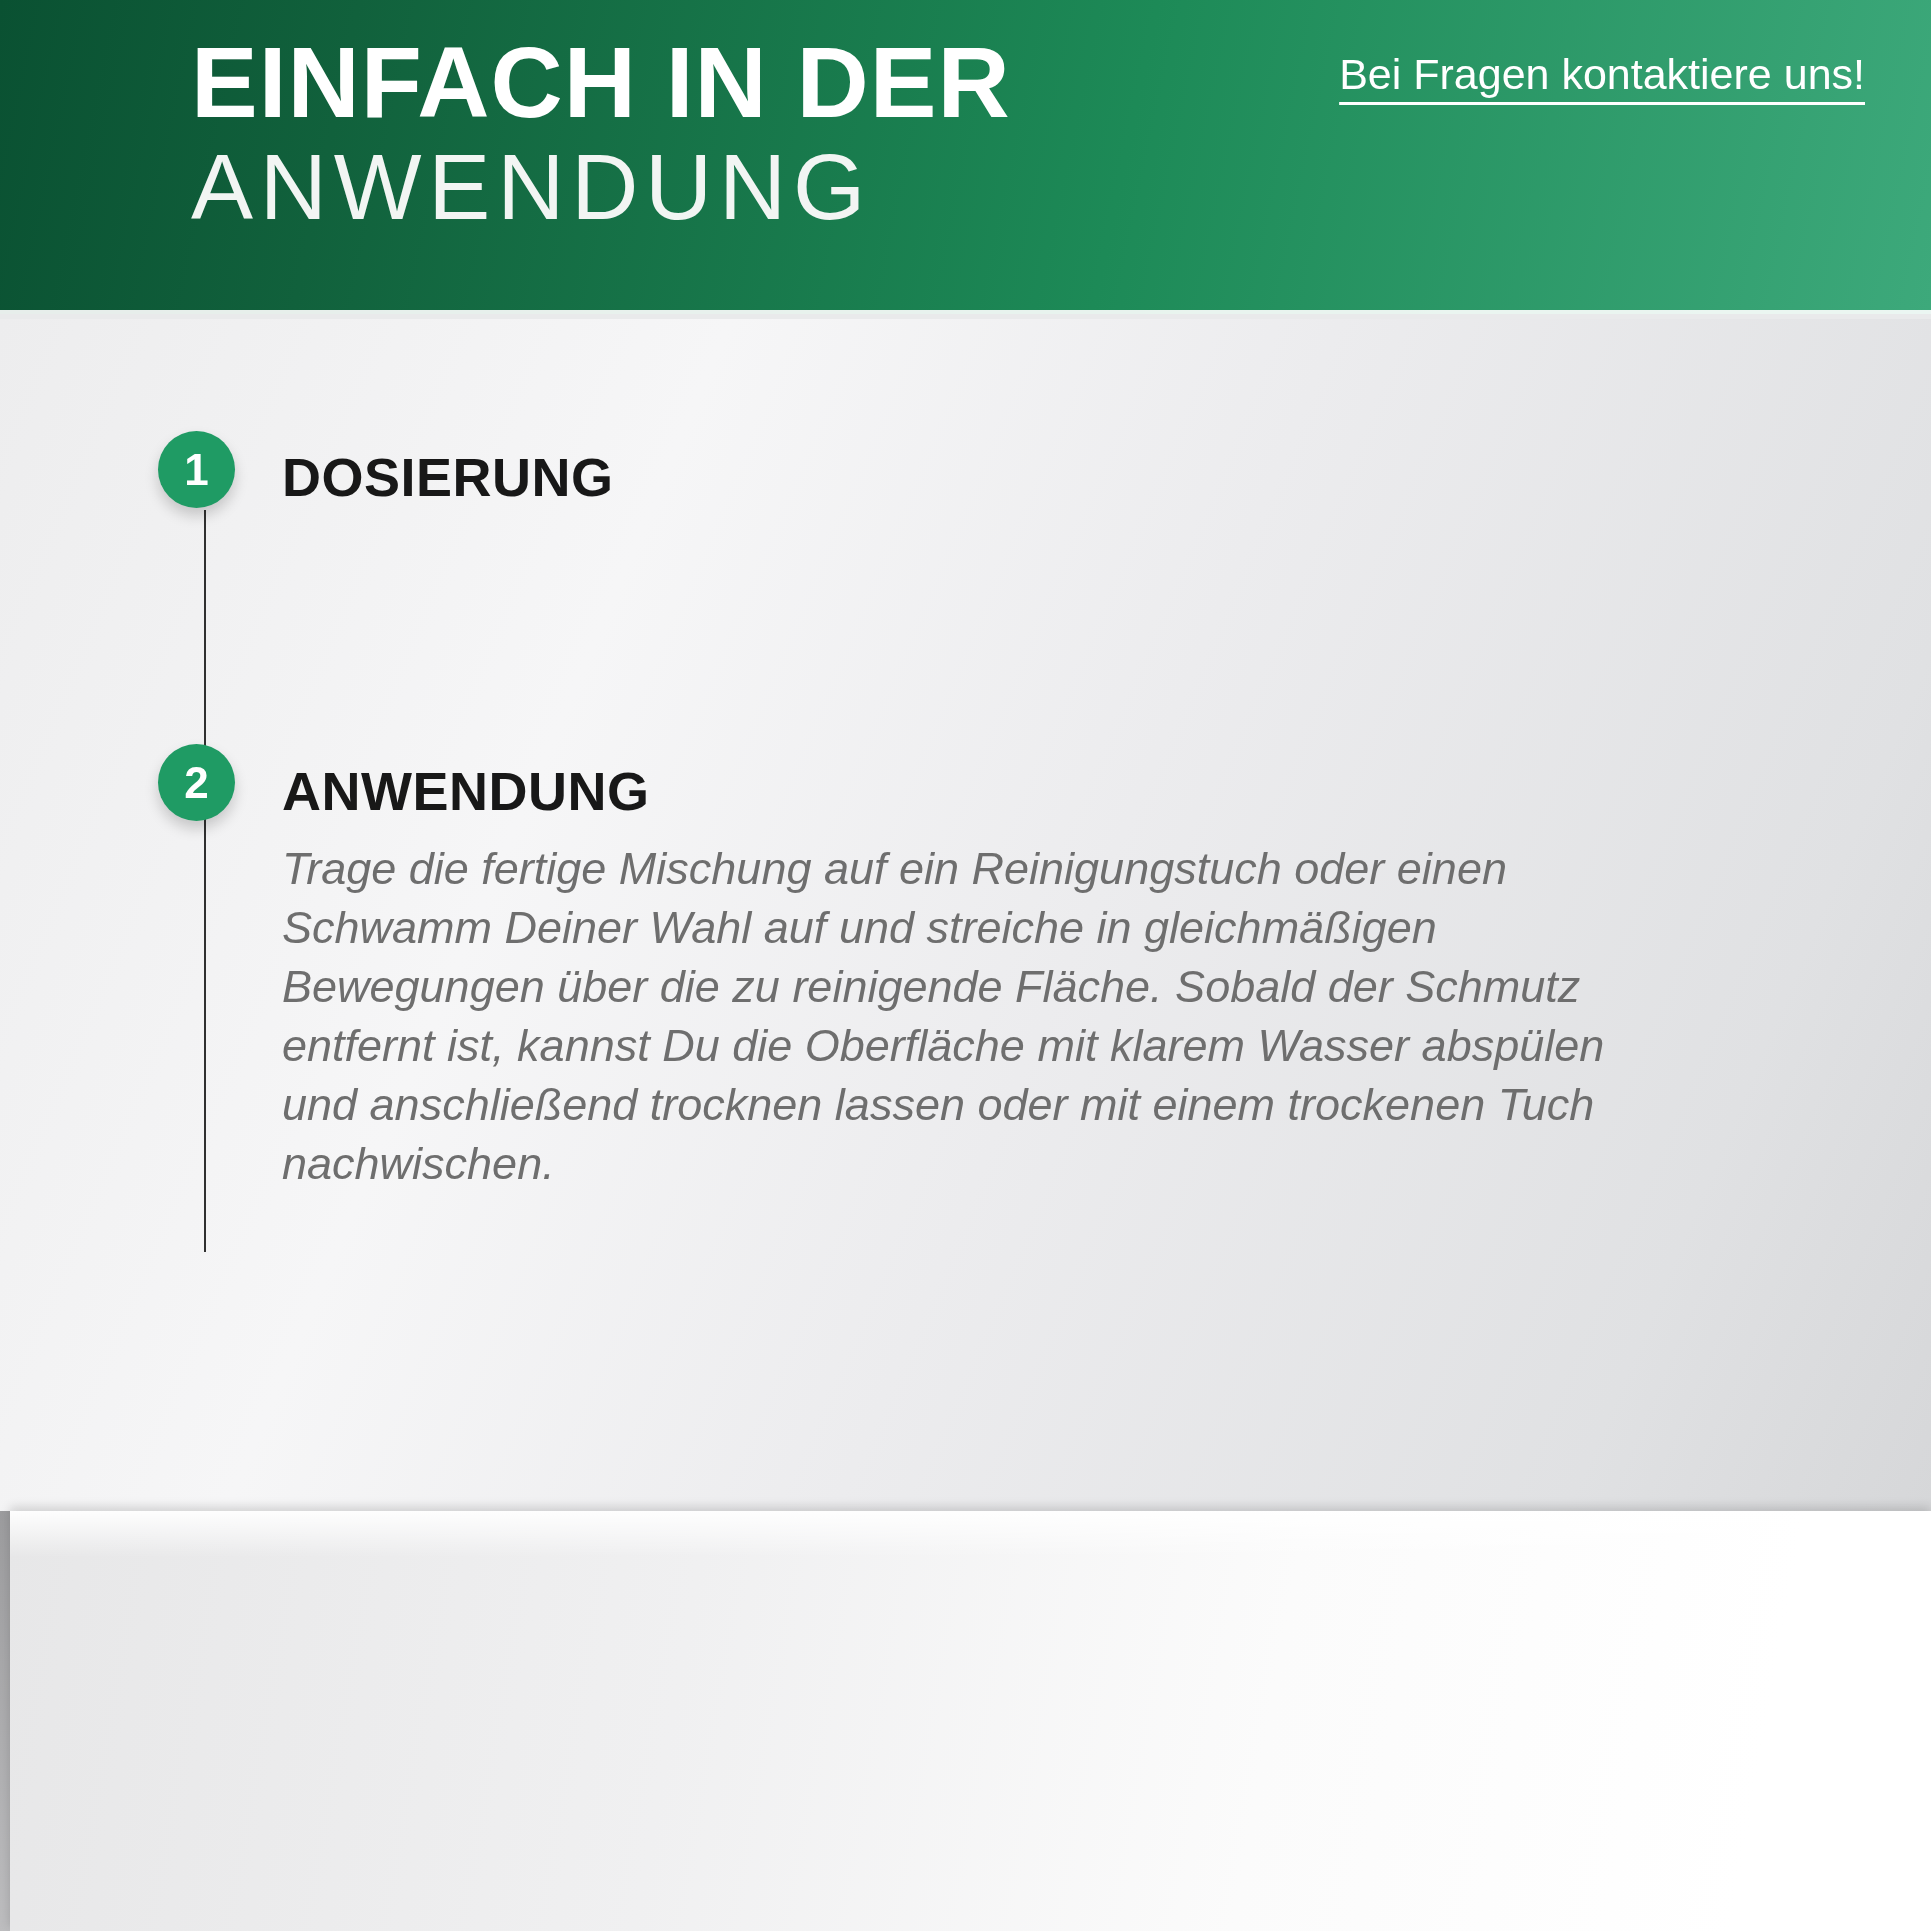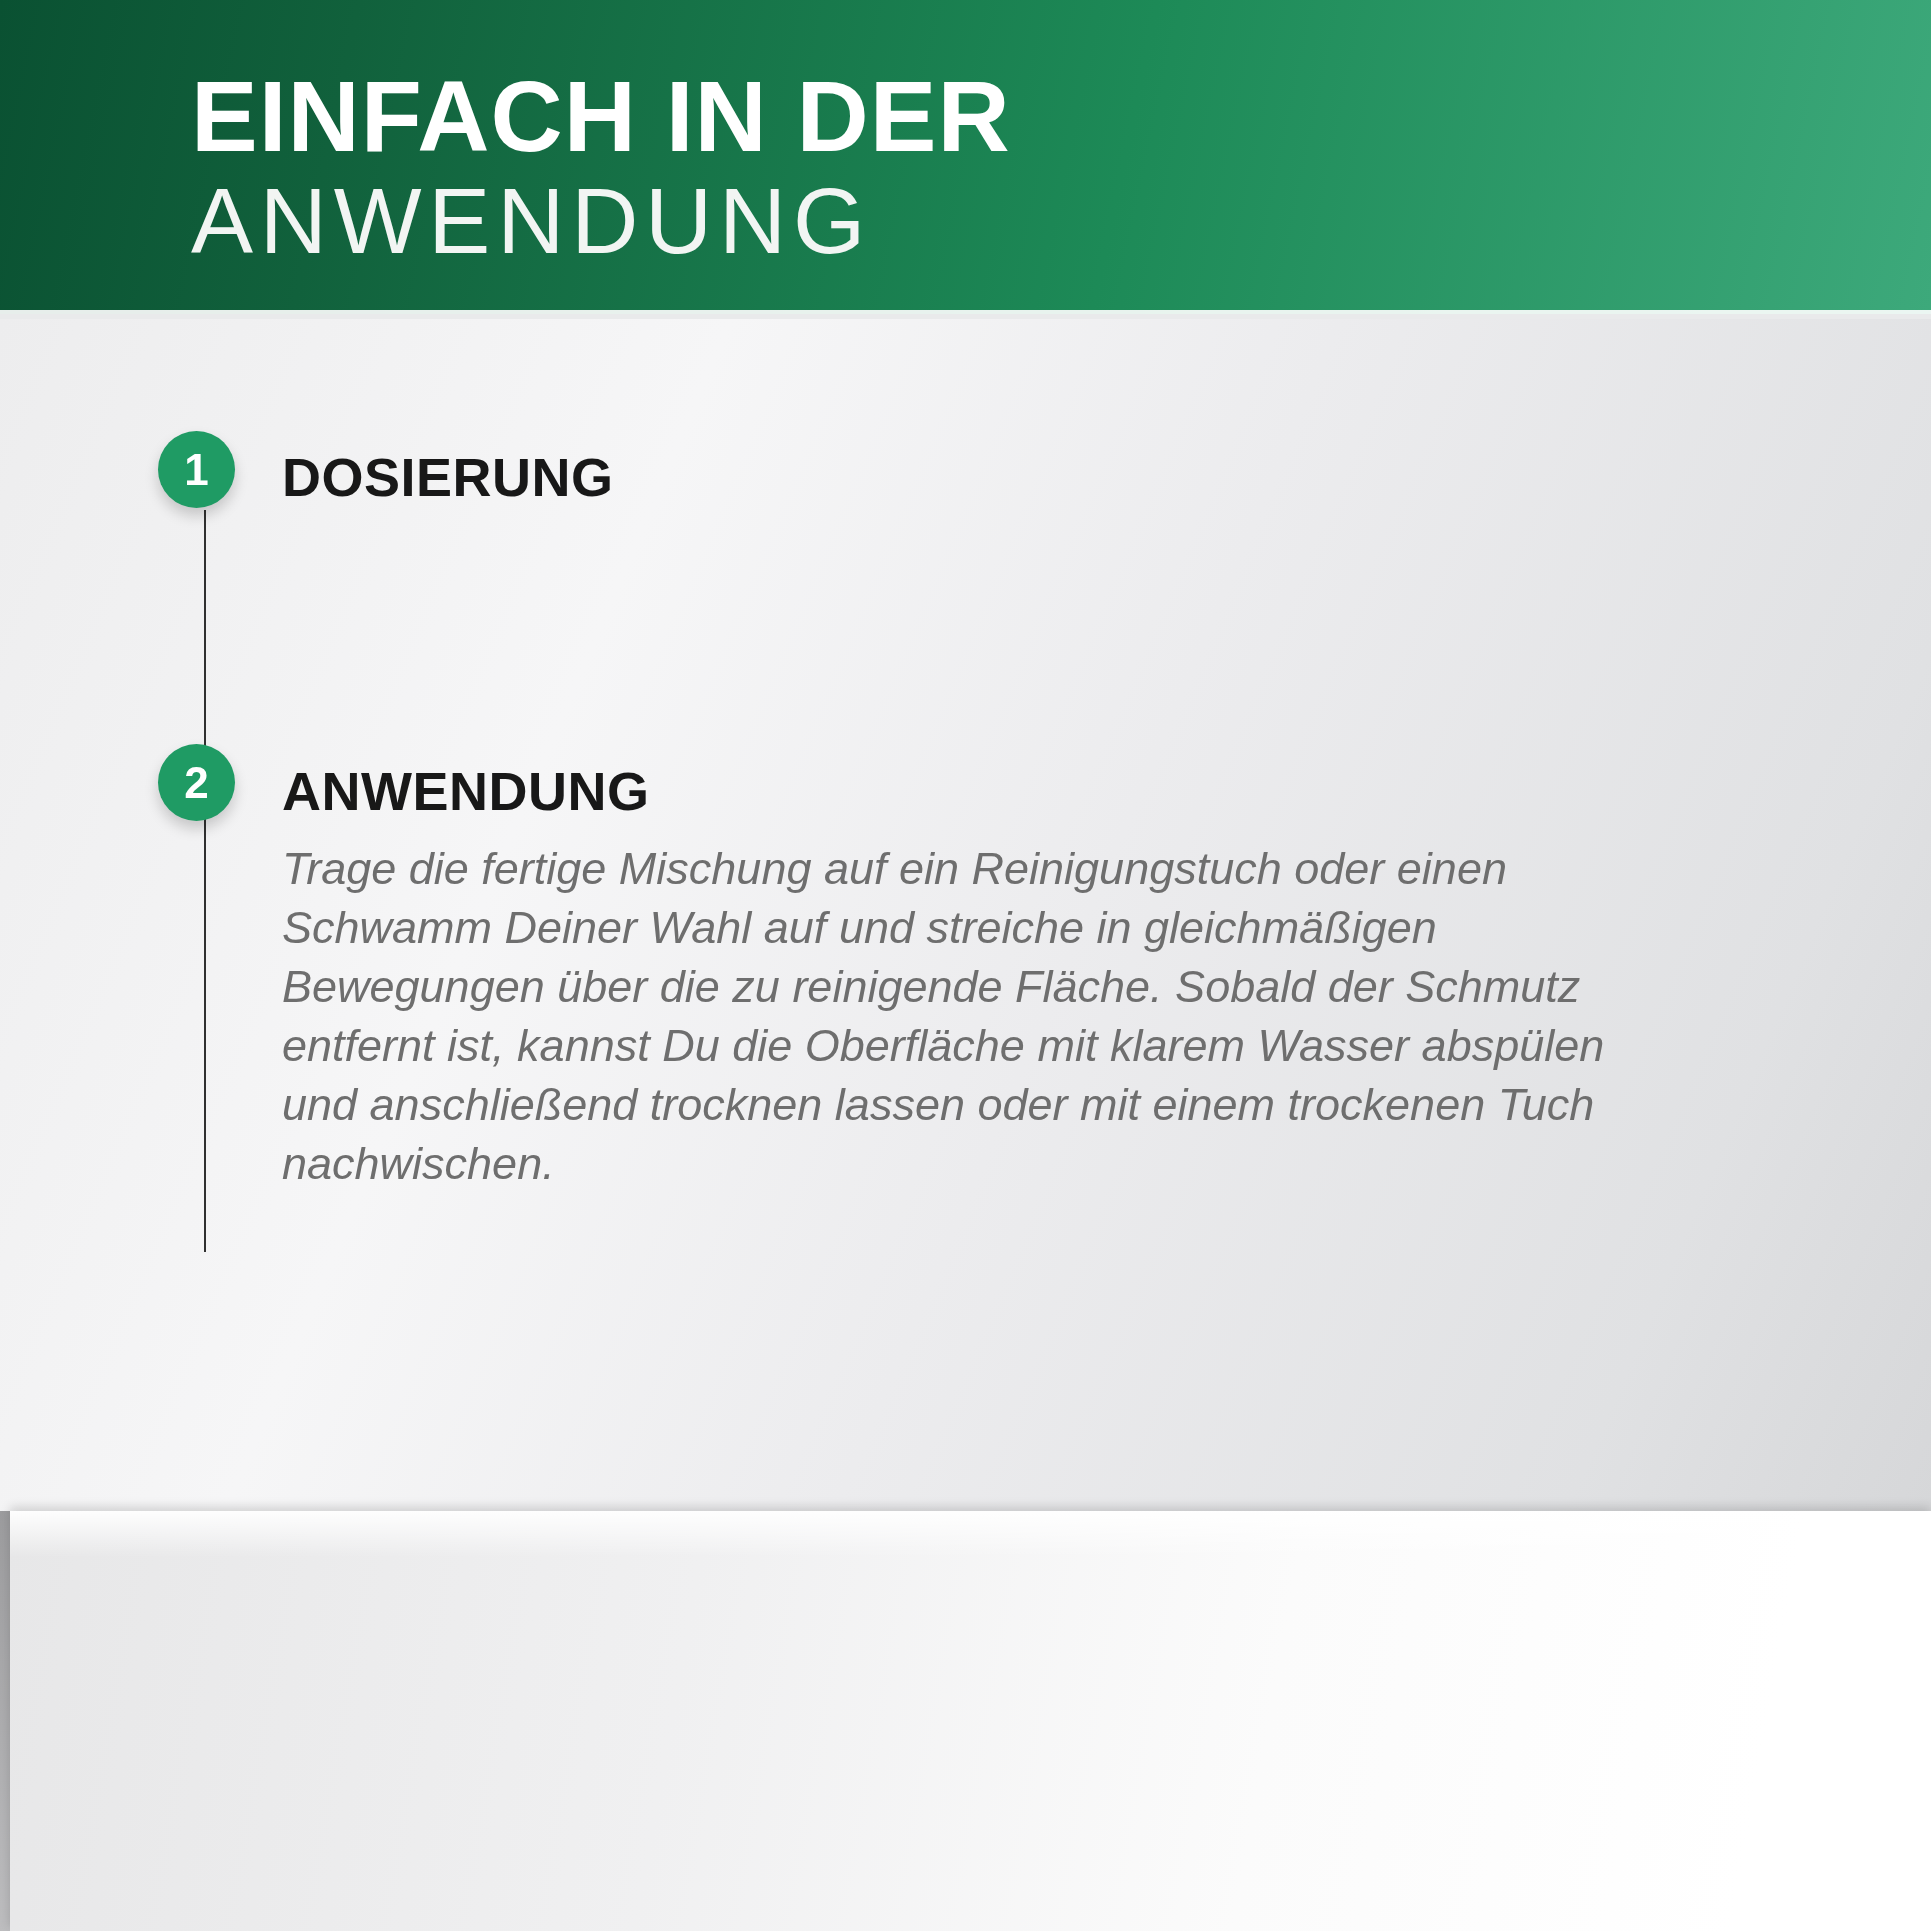--- a/index.html
+++ b/index.html
@@ -9,21 +9,21 @@
     font-family:"Liberation Sans",sans-serif;
     background:#e9eaeb;
   }
 
   
   .header{
     position:absolute;top:0;left:0;width:1931px;height:314px;
     background:linear-gradient(102deg,var(--header-start) 0%,#11613c 18%,var(--header-mid) 58%,var(--header-end) 100%);
     border-bottom:4.8px solid rgba(255,255,255,.9);
   }
-  .title{position:absolute;left:191px;top:29px;color:#fff;margin-top:34px;}
+  .title{position:absolute;left:191px;top:29px;color:#fff;}
   .title .l1{
     display:block;font-size:100px;font-weight:800;letter-spacing:1px;line-height:106px;
   }
   .title .l2{
     display:block;font-size:93px;font-weight:400;letter-spacing:6.8px;line-height:100px;
     color:#f2f5f3;margin-top:1.9px;
   }
   .contact{
     position:absolute;right:66px;top:50px;
     font-size:43px;color:#fff;cursor:pointer;
@@ -80,20 +80,21 @@
 </head>
 <body>
 
 <div class="canvas">
 
   <div class="header">
     <div class="title">
       <span class="l1">EINFACH IN DER</span>
       <span class="l2">ANWENDUNG</span>
     </div>
+    <div class="contact">Bei Fragen kontaktiere uns!</div>
   </div>
 
   <div class="content-area"></div>
   <div class="vline"></div>
 
   <div class="badge b1">
     <span>1</span>
   </div>
   <div class="step-heading h1">DOSIERUNG</div>
 

